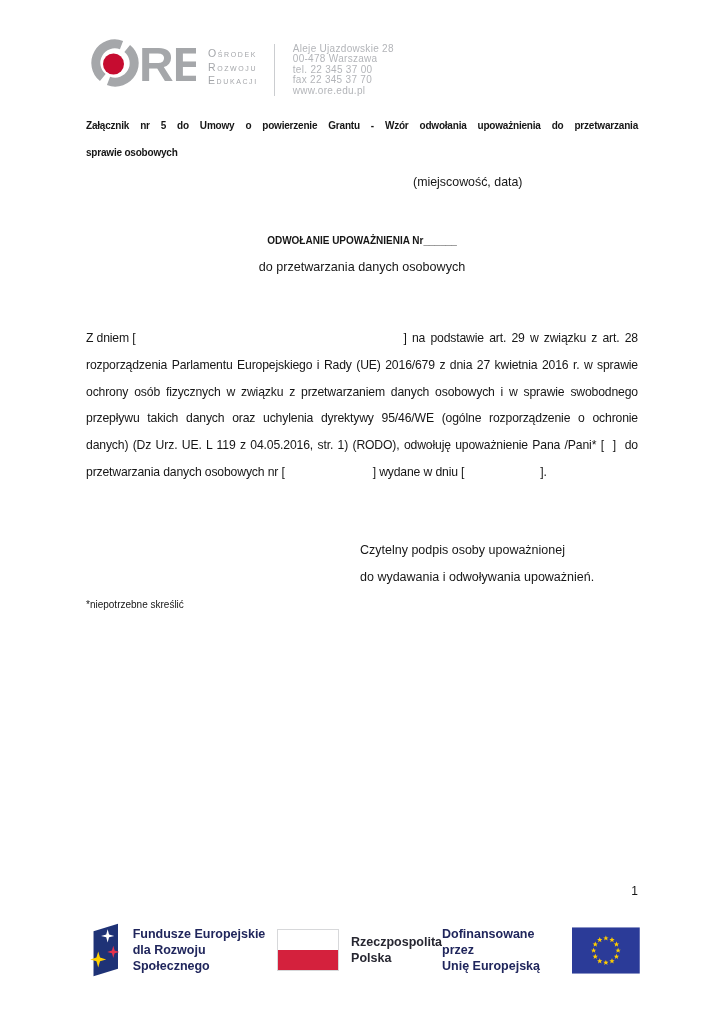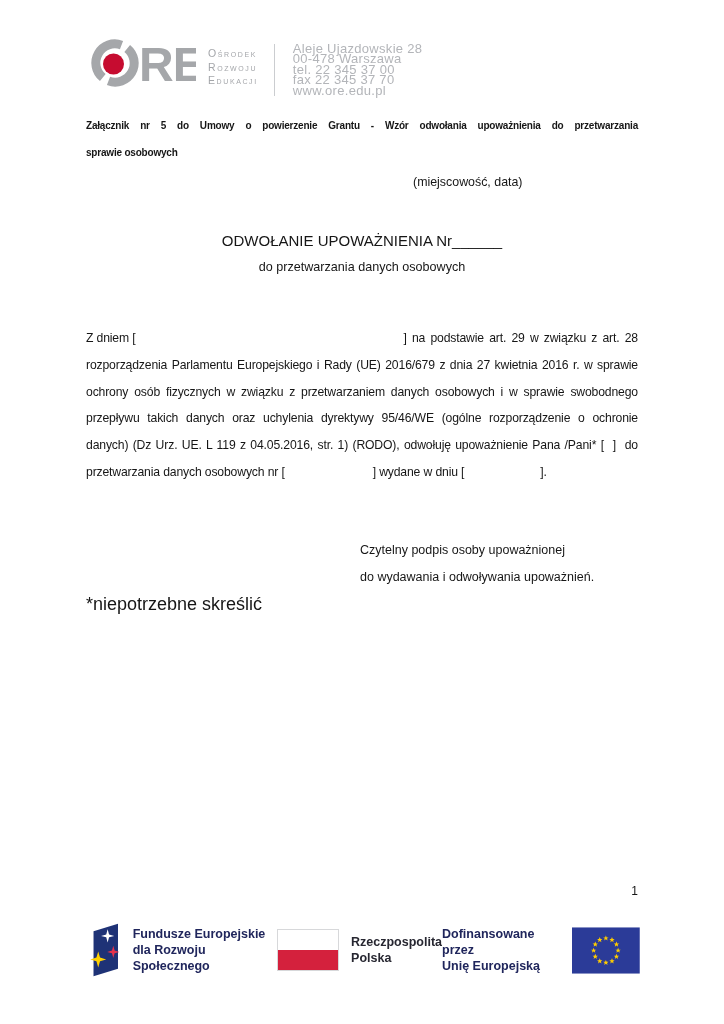--- a/index.html
+++ b/index.html
@@ -6,37 +6,37 @@
   .page{
     position:relative;width:724px;height:1024px;background:#ffffff;overflow:hidden;
     font-family:"Liberation Sans",sans-serif;color:#161616;border-radius:18px;
   }
   
   .hdr{position:absolute;left:88px;top:36px;display:flex;align-items:flex-start;}
   .ore-svg{display:block;}
   .org{margin-left:12px;margin-top:11px;color:#a4a6aa;font-size:10.5px;line-height:13.5px;
        letter-spacing:1.6px;font-variant:small-caps;font-weight:400;}
   .addr{margin-left:16px;margin-top:8px;border-left:1px solid #cbcdd0;padding-left:18px;
-        color:#b3b5b9;font-size:13px;line-height:10.4px;letter-spacing:.3px;}
+        color:#b3b5b9;font-size:10px;line-height:10.4px;letter-spacing:.3px;}
   
   .content{position:absolute;left:86px;top:112px;width:552px;font-size:12.4px;}
   .title{font-weight:bold;font-size:10px;letter-spacing:-.2px;line-height:27px;}
   .just{text-align:justify;text-align-last:justify;}
   .place-date{margin-top:3px;padding-left:327px;line-height:27px;font-size:12.4px;}
-  .heading{margin-top:31px;text-align:center;font-weight:normal;line-height:27px;font-size:15px;}
+  .heading{margin-top:31px;text-align:center;font-weight:bold;line-height:27px;font-size:10px;}
   .subheading{text-align:center;line-height:27px;font-size:12.6px;}
   .para{margin-top:44px;font-size:12.2px;letter-spacing:-.15px;}
   .pline{line-height:26.8px;}
   .l1{display:flex;}
   .l1 .gap{flex:1;}
   .l1 .tail{word-spacing:2px;}
   .sp1{display:inline-block;width:88px;}
   .sp2{display:inline-block;width:76px;}
   .signature{margin-top:51px;padding-left:274px;line-height:27px;font-size:12.5px;}
-  .footnote{line-height:27px;font-size:18px;}
+  .footnote{line-height:27px;font-size:10px;}
   .pagenum{position:absolute;right:86px;top:884px;font-size:12px;}
   
   .pfoot{position:absolute;left:86px;top:920px;width:554px;display:flex;
          align-items:center;justify-content:space-between;}
   .fgroup{display:flex;align-items:center;}
   .flabel{font-weight:bold;font-size:12.5px;line-height:16px;}
   .fe-text{color:#20265c;margin-left:9px;}
   .pl-text{color:#272731;margin-left:12px;}
   .eu-text{color:#20265c;margin-right:10px;}
   .pl-flag{width:62px;height:42px;border:1px solid #d7d8da;box-sizing:border-box;}

